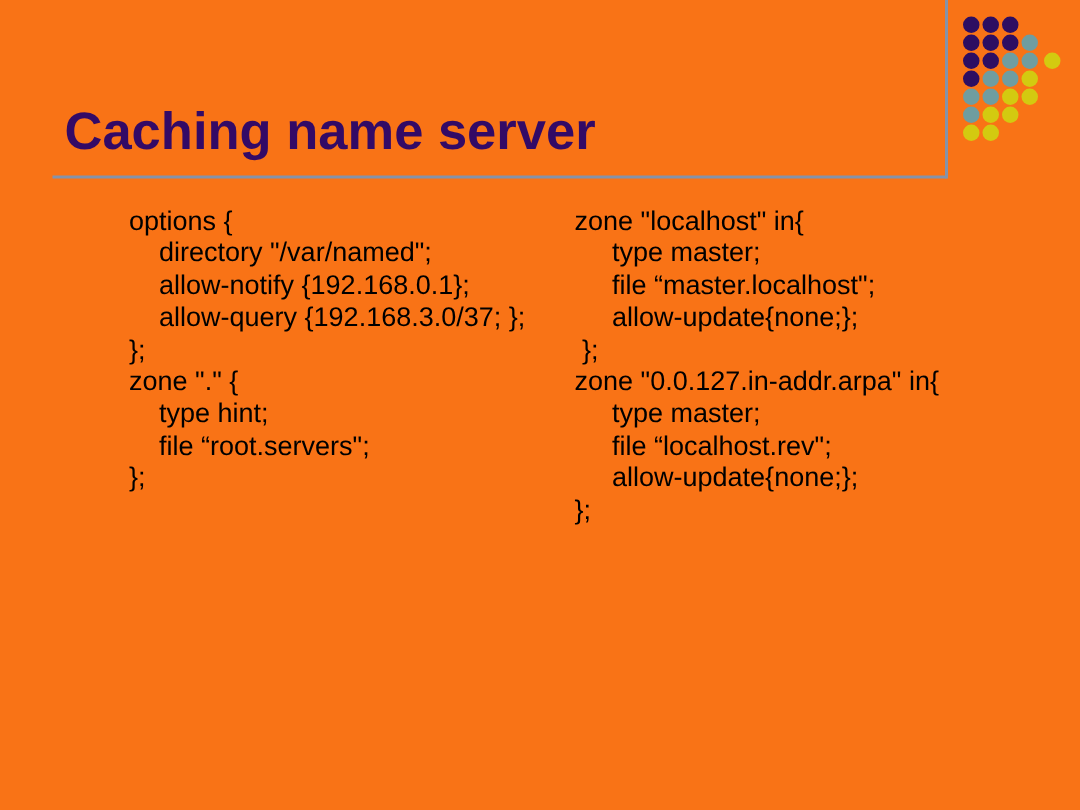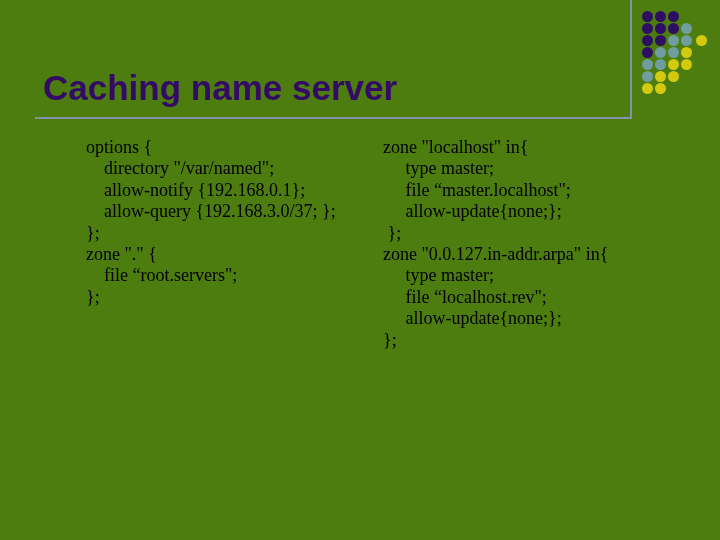--- a/index.html
+++ b/index.html
@@ -4,21 +4,21 @@
 <style>
   html, body { margin: 0; padding: 0; }
   body {
     width: 720px; height: 540px;
     font-family: "Liberation Sans", "DejaVu Sans", sans-serif;
     background: #ffffff;
   }
   .slide {
     position: relative;
     width: 720px; height: 540px;
-    background: #4d7c0f;
+    background: #f97316;
     overflow: hidden;
   }
   .title {
     position: absolute;
     left: 43px; top: 70px;
     margin: 0;
     font-size: 35px;
     line-height: 35px;
     font-weight: bold;
     color: #330a66;
@@ -47,21 +47,20 @@
     position: absolute;
     border-radius: 50%;
     display: block;
   }
   .code-col {
     position: absolute;
     top: 137px;
     color: #000000;
     font-size: 18px;
     line-height: 21.4px;
-    font-family: Liberation Serif, serif;
   }
   .code-col .line {
     white-space: pre;
   }
   .code-left  { left: 86px; }
   .code-right { left: 383px; }
 </style>
 </head>
 <body>
 
@@ -101,20 +100,21 @@
 
   <div class="title-underline"></div>
 
   <div class="code-col code-left">
     <div class="line">options {</div>
     <div class="line">    directory "/var/named";</div>
     <div class="line">    allow-notify {192.168.0.1};</div>
     <div class="line">    allow-query {192.168.3.0/37; };</div>
     <div class="line">};</div>
     <div class="line">zone "." {</div>
+    <div class="line">    type hint;</div>
     <div class="line">    file “root.servers";</div>
     <div class="line">};</div>
   </div>
 
   <div class="code-col code-right">
     <div class="line">zone "localhost" in{</div>
     <div class="line">     type master;</div>
     <div class="line">     file “master.localhost";</div>
     <div class="line">     allow-update{none;};</div>
     <div class="line"> };</div>

